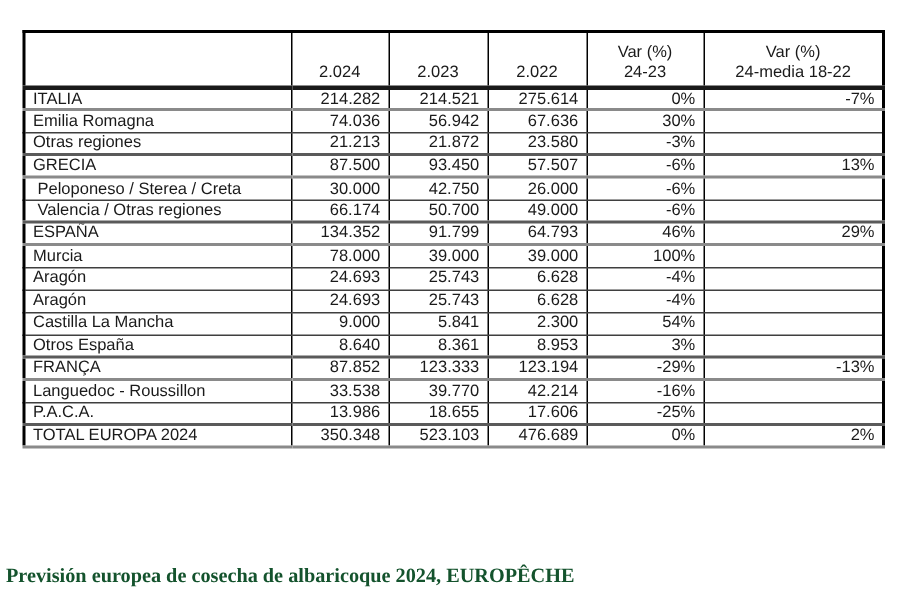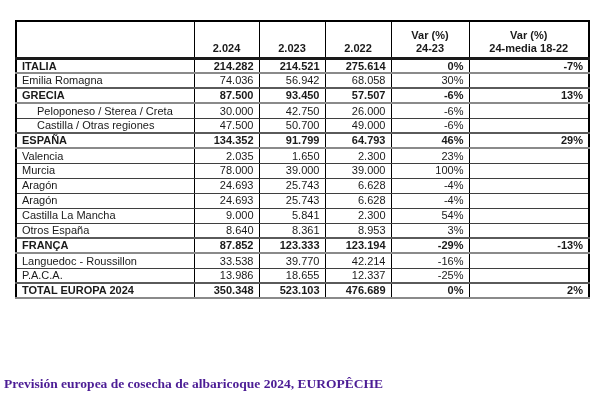--- a/index.html
+++ b/index.html
@@ -25,51 +25,51 @@
     font-size: 11px;
     line-height: 1.15;
     white-space: nowrap;
     overflow: hidden;
     color: #1a1a1a;
   }
   thead th {
     height: 37px;
     vertical-align: bottom;
     padding-bottom: 2px;
-    font-weight: bold;
+    font-weight: normal;
     text-align: right;
     border-left: 1px solid #000000;
     border-right: 1px solid #000000;
     border-bottom: 3px solid #1a1a1a;
   }
   .hcell { display: flex; flex-direction: column; justify-content: flex-end; align-items: center; }
   tbody td {
     height: 15px;
     border-left: 1px solid #000000;
     border-right: 1px solid #000000;
     border-top: 1px solid #3f3f3f;
     border-bottom: 1px solid #3f3f3f;
   }
   tbody tr.section td {
-    font-weight: bold;
+    font-weight: normal;
     border-top: 2px solid #5a5a5a;
     border-bottom: 2px solid #8a8a8a;
     margin-top: 24px;
   }
   td.lbl { text-align: left; }
-  td.lbl.indent { padding-left: 20px; }
+  td.lbl.indent { padding-left: 8px; }
   td.num { text-align: right; }
 
   .caption {
     position: absolute;
     left: 4px; top: 376px;
     font-family: "Liberation Serif", serif;
     font-weight: bold;
     font-size: 13.5px;
-    color: #4c1d95;
+    color: #14532d;
     white-space: nowrap;
   }
 </style>
 </head>
 <body>
 
 <div class="page">
   <table class="harvest">
     <colgroup>
       <col style="width:178px">
@@ -117,65 +117,65 @@
           <td class="num">214.282</td>
           <td class="num">214.521</td>
           <td class="num">275.614</td>
           <td class="num">0%</td>
           <td class="num">-7%</td>
         </tr>
         <tr>
           <td class="lbl">Emilia Romagna</td>
           <td class="num">74.036</td>
           <td class="num">56.942</td>
-          <td class="num">68.058</td>
+          <td class="num">67.636</td>
           <td class="num">30%</td>
+          <td class="num"></td>
+        </tr>
+        <tr>
+          <td class="lbl">Otras regiones</td>
+          <td class="num">21.213</td>
+          <td class="num">21.872</td>
+          <td class="num">23.580</td>
+          <td class="num">-3%</td>
           <td class="num"></td>
         </tr>
         <tr class="section">
           <td class="lbl">GRECIA</td>
           <td class="num">87.500</td>
           <td class="num">93.450</td>
           <td class="num">57.507</td>
           <td class="num">-6%</td>
           <td class="num">13%</td>
         </tr>
         <tr>
           <td class="lbl indent">Peloponeso / Sterea / Creta</td>
           <td class="num">30.000</td>
           <td class="num">42.750</td>
           <td class="num">26.000</td>
           <td class="num">-6%</td>
           <td class="num"></td>
         </tr>
         <tr>
-          <td class="lbl indent">Castilla / Otras regiones</td>
-          <td class="num">47.500</td>
+          <td class="lbl indent">Valencia / Otras regiones</td>
+          <td class="num">66.174</td>
           <td class="num">50.700</td>
           <td class="num">49.000</td>
           <td class="num">-6%</td>
           <td class="num"></td>
         </tr>
         <tr class="section">
           <td class="lbl">ESPAÑA</td>
           <td class="num">134.352</td>
           <td class="num">91.799</td>
           <td class="num">64.793</td>
           <td class="num">46%</td>
           <td class="num">29%</td>
         </tr>
         <tr>
-          <td class="lbl">Valencia</td>
-          <td class="num">2.035</td>
-          <td class="num">1.650</td>
-          <td class="num">2.300</td>
-          <td class="num">23%</td>
-          <td class="num"></td>
-        </tr>
-        <tr>
           <td class="lbl">Murcia</td>
           <td class="num">78.000</td>
           <td class="num">39.000</td>
           <td class="num">39.000</td>
           <td class="num">100%</td>
           <td class="num"></td>
         </tr>
         <tr>
           <td class="lbl">Aragón</td>
           <td class="num">24.693</td>
@@ -221,21 +221,21 @@
           <td class="num">33.538</td>
           <td class="num">39.770</td>
           <td class="num">42.214</td>
           <td class="num">-16%</td>
           <td class="num"></td>
         </tr>
         <tr>
           <td class="lbl">P.A.C.A.</td>
           <td class="num">13.986</td>
           <td class="num">18.655</td>
-          <td class="num">12.337</td>
+          <td class="num">17.606</td>
           <td class="num">-25%</td>
           <td class="num"></td>
         </tr>
         <tr class="section">
           <td class="lbl">TOTAL EUROPA 2024</td>
           <td class="num">350.348</td>
           <td class="num">523.103</td>
           <td class="num">476.689</td>
           <td class="num">0%</td>
           <td class="num">2%</td>

